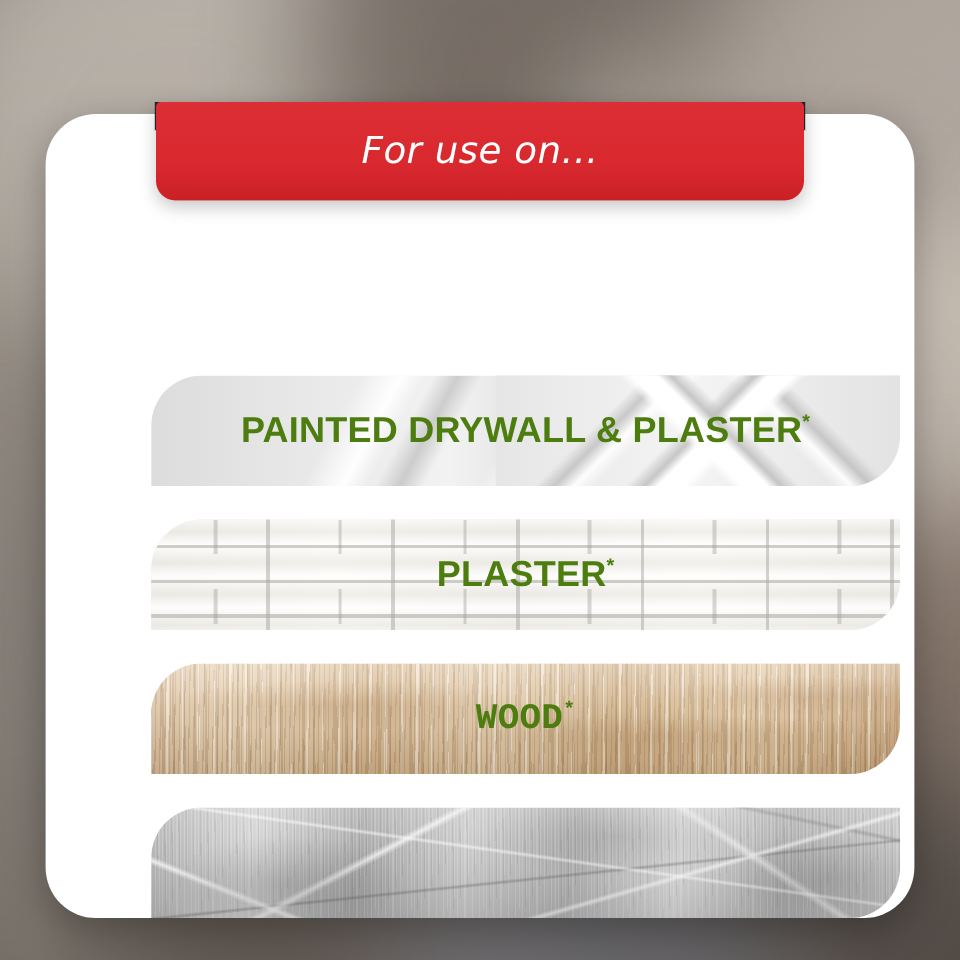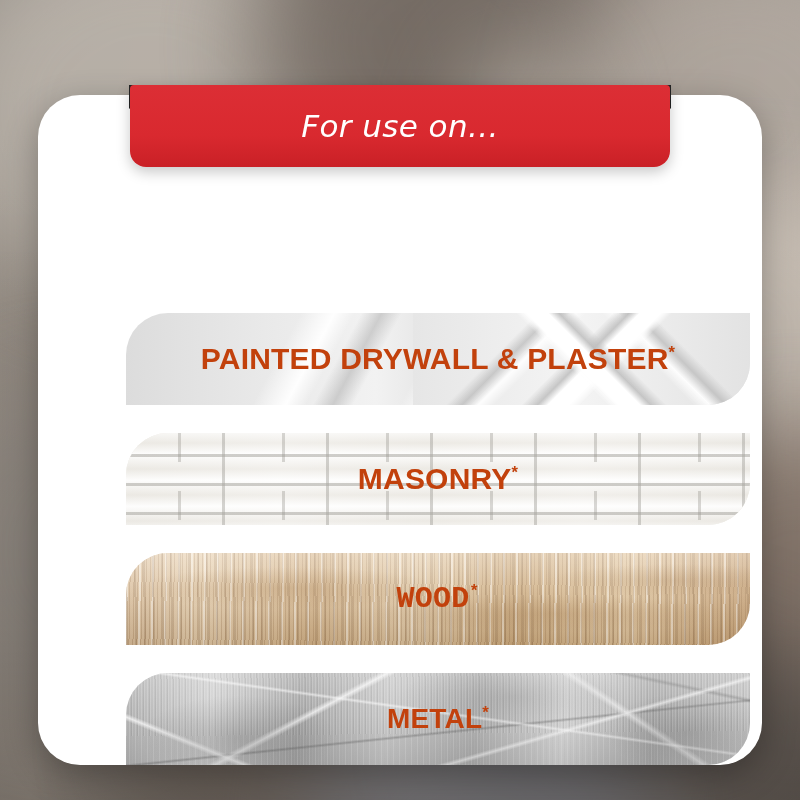--- a/index.html
+++ b/index.html
@@ -128,21 +128,21 @@
   }
   .bar:last-child { margin-bottom: 0; }
   .bar-tex {
     position: absolute;
     inset: 0;
   }
   .bar-label {
     position: relative;
     z-index: 3;
     font-weight: bold;
-    color: #c2410c;
+    color: #4d7c0f;
     letter-spacing: .2px;
     white-space: nowrap;
   }
   .bar-label .star {
     font-size: .55em;
     vertical-align: super;
     font-weight: bold;
   }
   .lbl-drywall { font-size: 30px; }
   .lbl-masonry { font-size: 30px; }
@@ -316,36 +316,33 @@
       <div class="bar">
         <div class="bar-tex tex-drywall"></div>
         <div class="label-plate">
           <span class="bar-label lbl-drywall"><span>PAINTED DRYWALL &amp; PLASTER</span><span class="star">*</span></span>
         </div>
       </div>
 
       <div class="bar">
         <div class="bar-tex tex-masonry"></div>
         <div class="label-plate">
-          <span class="bar-label lbl-masonry"><span>MASONRY</span><span class="star">*</span></span>
+          <span class="bar-label lbl-masonry"><span>PLASTER</span><span class="star">*</span></span>
         </div>
       </div>
 
       <div class="bar">
         <div class="bar-tex tex-wood"></div>
         <div class="label-plate">
           <span class="bar-label lbl-wood"><span>WOOD</span><span class="star">*</span></span>
         </div>
       </div>
 
       <div class="bar">
         <div class="bar-tex tex-metal"></div>
-        <div class="label-plate">
-          <span class="bar-label lbl-metal"><span>METAL</span><span class="star">*</span></span>
-        </div>
       </div>
 
     </div>
 
   </div>
 
   <div class="ribbon-wrap">
     <div class="ribbon-tail ribbon-tail-l"></div>
     <div class="ribbon-tail ribbon-tail-r"></div>
     <div class="ribbon">

